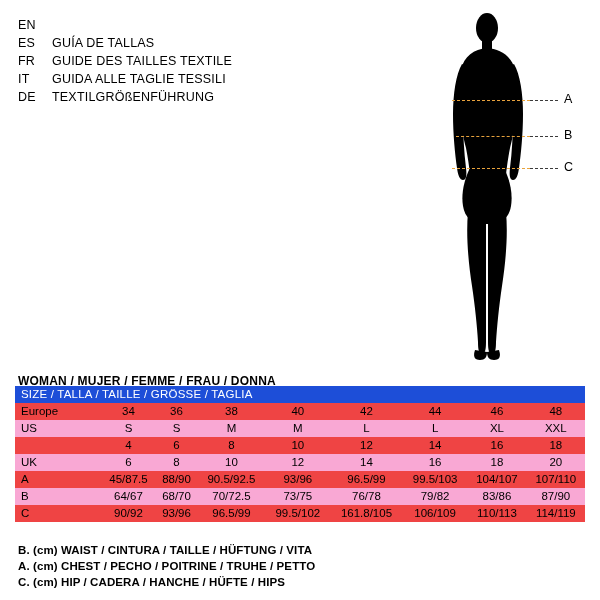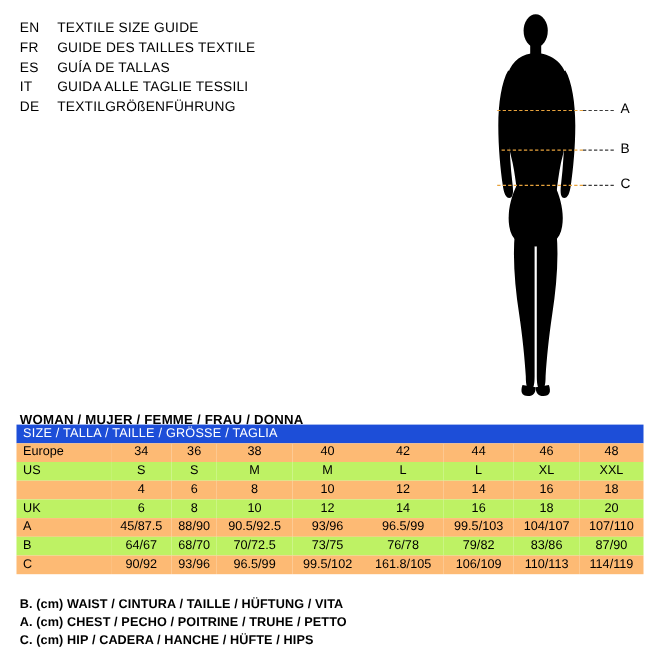--- a/index.html
+++ b/index.html
@@ -106,24 +106,24 @@
   .row-head-band td {
     background: #1d4ed8;
     color: #ffffff;
     font-weight: normal;
     text-align: left;
     padding-left: 6px;
     font-size: 11.5px;
     letter-spacing: 0.2px;
   }
   .row-shade td {
-    background: #bef264;
+    background: #f9a8d4;
   }
   .row-plain td {
-    background: #fdba74;
+    background: #ef4444;
   }
 
   
   .notes {
     position: absolute;
     top: 542px;
     left: 18px;
     width: 520px;
   }
   .note {
@@ -134,29 +134,28 @@
   }
 </style>
 </head>
 <body>
 
 <div class="page">
 
   <div class="lang-block">
     <div class="lang-row">
       <div class="lang-code">EN</div>
-      <div class="lang-title">TEXTILE SIZE GUIDE</div>
+    </div>
+    <div class="lang-row">
+      <div class="lang-code">ES</div>
+      <div class="lang-title">GUÍA DE TALLAS</div>
     </div>
     <div class="lang-row">
       <div class="lang-code">FR</div>
       <div class="lang-title">GUIDE DES TAILLES TEXTILE</div>
-    </div>
-    <div class="lang-row">
-      <div class="lang-code">ES</div>
-      <div class="lang-title">GUÍA DE TALLAS</div>
     </div>
     <div class="lang-row">
       <div class="lang-code">IT</div>
       <div class="lang-title">GUIDA ALLE TAGLIE TESSILI</div>
     </div>
     <div class="lang-row">
       <div class="lang-code">DE</div>
       <div class="lang-title">TEXTILGRÖßENFÜHRUNG</div>
     </div>
   </div>

